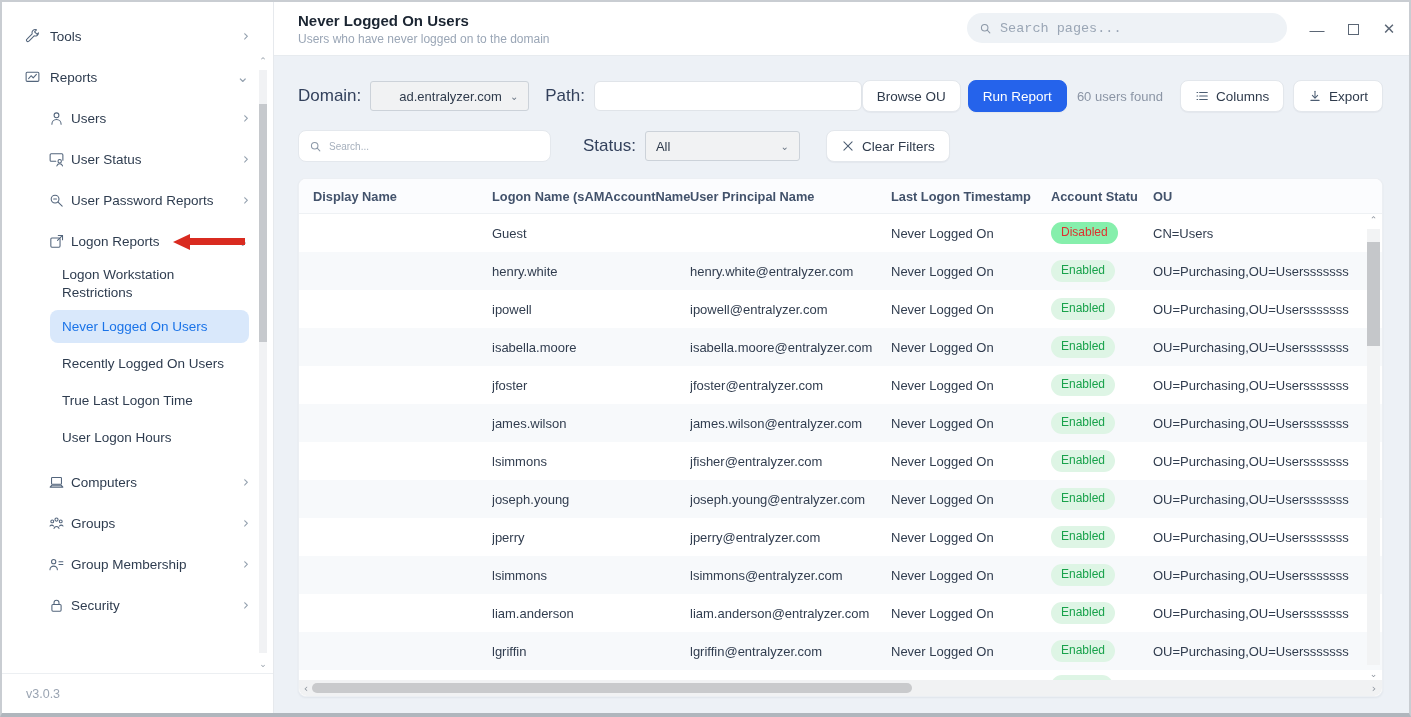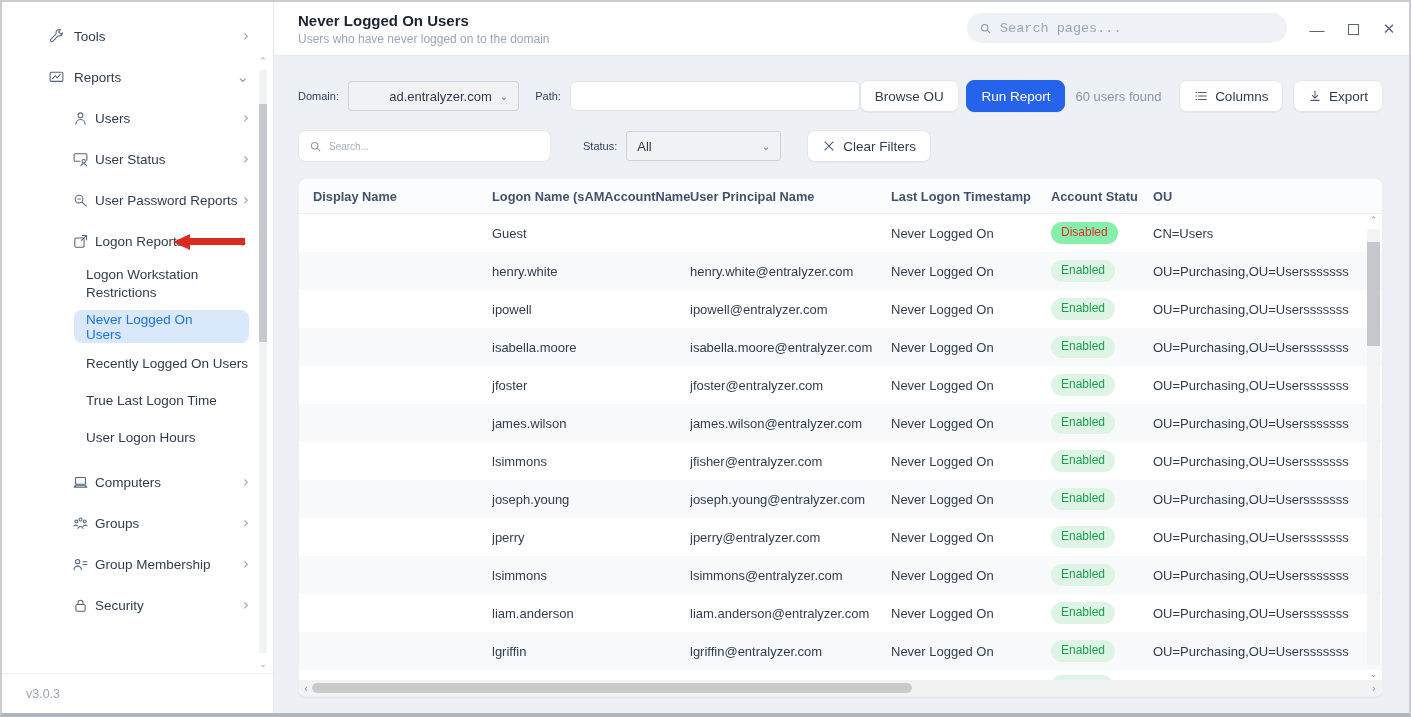--- a/index.html
+++ b/index.html
@@ -5,21 +5,21 @@
   * { margin:0; padding:0; box-sizing:border-box; }
   body { font-family:"Liberation Sans", sans-serif; background:#dfe3e8; }
   .window{ width:1411px; height:717px; background:#fff; position:relative;
     border:2px solid #c9cdd2; border-bottom:4px solid #b0b6bd; display:flex; overflow:hidden;}
 
   
   .sidebar{ width:272px; min-width:272px; background:#fff; border-right:1px solid #e6e9ed;
     display:flex; flex-direction:column; position:relative;}
   .logo-row{ height:48px; display:flex; align-items:center; gap:10px; padding:14px 0 0 18px;}
   .app-name{ font-size:17px; font-weight:bold; color:#18222f; letter-spacing:.2px;}
-  .nav{ flex:1; padding-top:14px; overflow:hidden;padding-left:24px;}
+  .nav{ flex:1; padding-top:14px; overflow:hidden;}
   .nav-item{ display:flex; align-items:center; height:41px; padding:0 24px 0 22px;
     color:#2e3c4f; font-size:13.5px; cursor:default; position:relative;}
   .nav-item .ico{ width:17px; height:17px; margin-right:9px; color:#53657c; flex:0 0 17px;}
   .nav-item.lvl2{ padding-left:46px;}
   .nav-item.lvl2 .ico{ margin-right:6px;}
   .nav-item .lbl{ flex:1; white-space:nowrap;}
   .chev{ color:#93a0ae; font-size:15px; line-height:1; font-family:"DejaVu Sans",sans-serif;}
   .sub-item{ display:flex; align-items:center; min-height:37px; padding-left:60px; padding-right:24px;
     color:#2e3c4f; font-size:13.5px;}
   .sub-item.wrap{ padding-top:4px; padding-bottom:4px; line-height:1.35; width:240px;}
@@ -54,21 +54,21 @@
   .win-controls{ position:absolute; right:8px; top:0; height:54px; display:flex; align-items:center; gap:20px; padding-right:4px;}
   .wc{ color:#5b6675; font-size:15px; width:16px; text-align:center; cursor:default;}
   .maxbox{ display:inline-block; width:11px; height:11px; border:1.3px solid #5b6675;}
 
   .content{ flex:1; background:#edf1f6; padding:24px 26px 0 24px; position:relative; min-width:0;}
 
   
   .frow{ display:flex; align-items:center; }
   .frow1{ margin-bottom:18px;}
   .frow2{ margin-bottom:16px;}
-  .flabel{ font-size:11px; color:#33415c; margin-right:9px;}
+  .flabel{ font-size:17px; color:#33415c; margin-right:9px;}
   .selectbox{ height:30px; background:#f1f2f3; border:1px solid #ccd2d9; border-radius:3px;
     display:flex; align-items:center; font-size:13px; color:#2f3b4c; padding:0 10px; position:relative;}
   .selectbox .sval{ flex:1;}
   .selectbox .scar{ color:#6b7685; font-size:10px; margin-left:8px; font-family:"DejaVu Sans",sans-serif;}
   .sel-domain{ width:178px; margin-right:16px;text-align:right;}
   .sel-status{ width:155px;}
   .path-input{ width:302px; height:30px; background:#fff; border:1px solid #e0e4e9; border-radius:6px;
     outline:none; padding:0 10px; font-size:13px; font-family:"Liberation Sans",sans-serif;}
   .btn{ height:32px; background:#fff; border:1px solid #e3e7ec; border-radius:8px; font-size:13.5px;
     color:#2f3b4c; padding:0 14px; display:flex; align-items:center; gap:7px; cursor:default;

